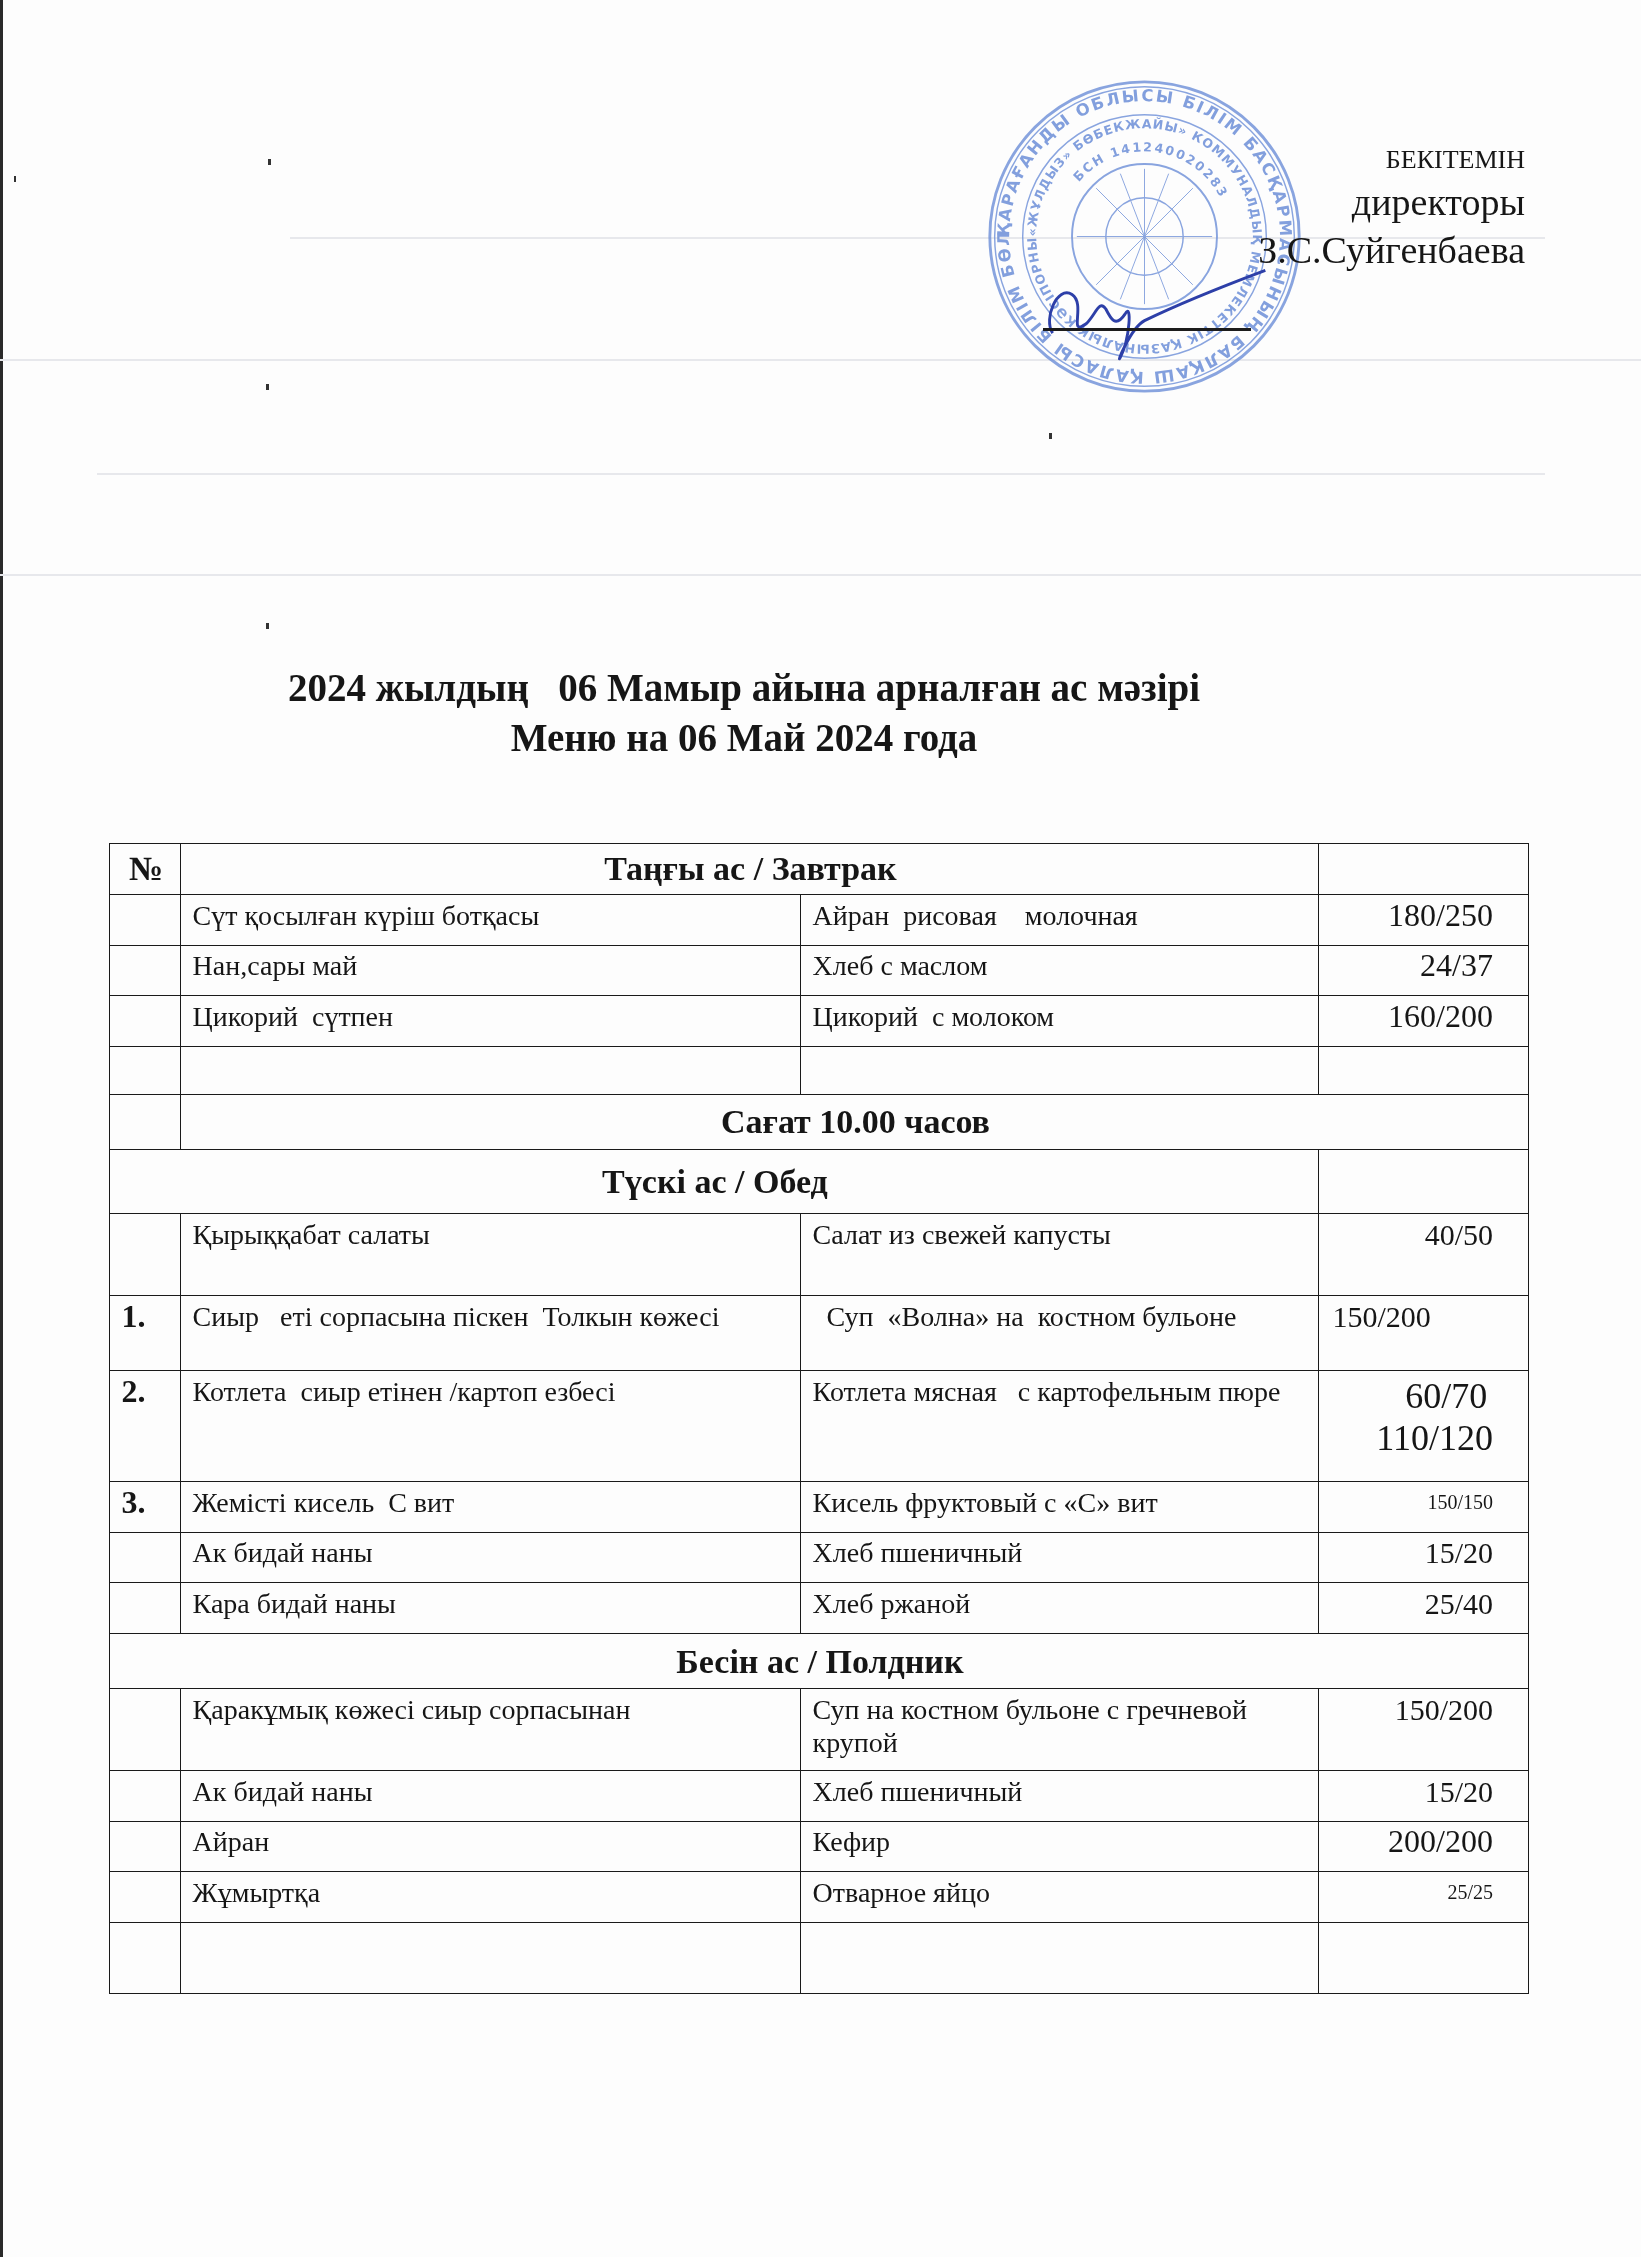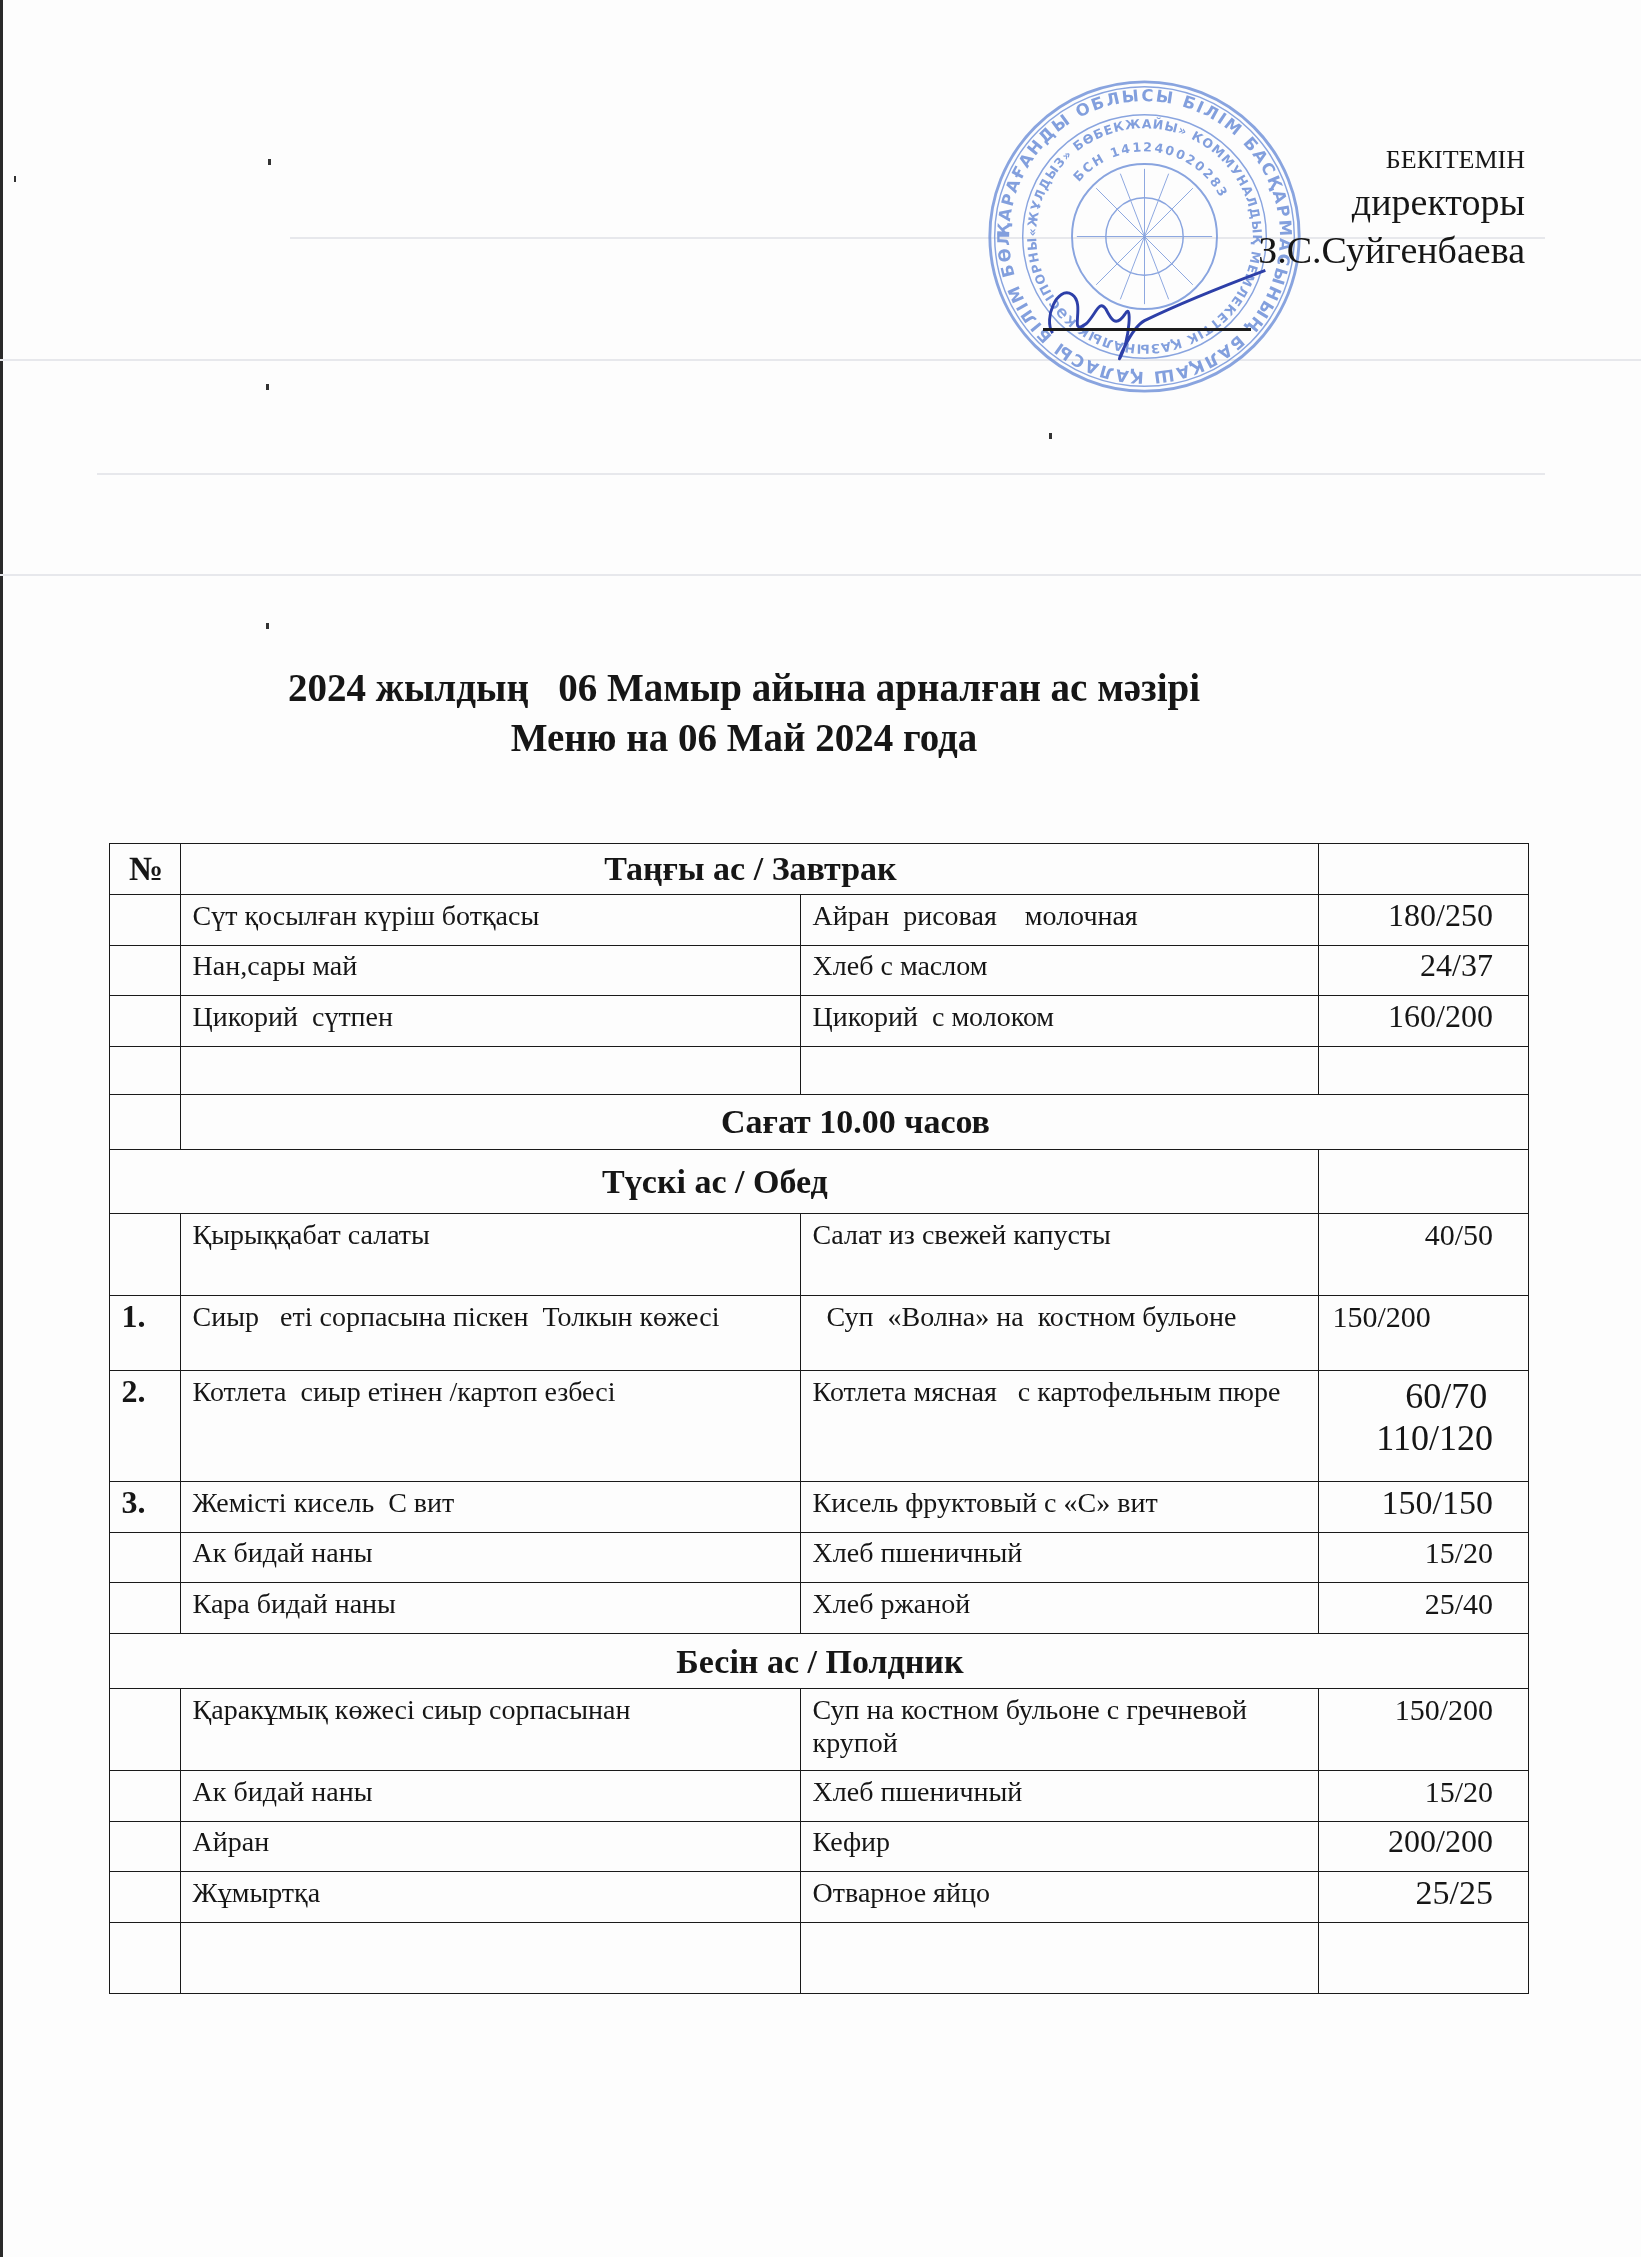--- a/index.html
+++ b/index.html
@@ -41,21 +41,21 @@
   .big { font-size: 32px; }
   .r-head td { height: 42px; }
   .r-std td { height: 42px; }
   .r-blank td { height: 39px; }
   .r-sec td { height: 46px; }
   .r-tall td { height: 73px; margin-left: 20px; }
   .r-tall2 td { height: 66px; }
   .r-tall3 td { height: 102px; }
   .r-end td { height: 62px; }
   .r-obed td { height: 56px; }
-  .small-qty { font-size: 34px; }
+  .small-qty { font-size: 20px; }
 </style>
 </head>
 <body>
 
 <div class="scanline-left"></div>
 <div class="dot" style="left:13.5px;top:176px"></div>
 <div class="dot" style="left:268px;top:159px"></div>
 <div class="dot" style="left:266px;top:384px"></div>
 <div class="dot" style="left:266px;top:623px"></div>
 <div class="dot" style="left:1049px;top:433px"></div>

